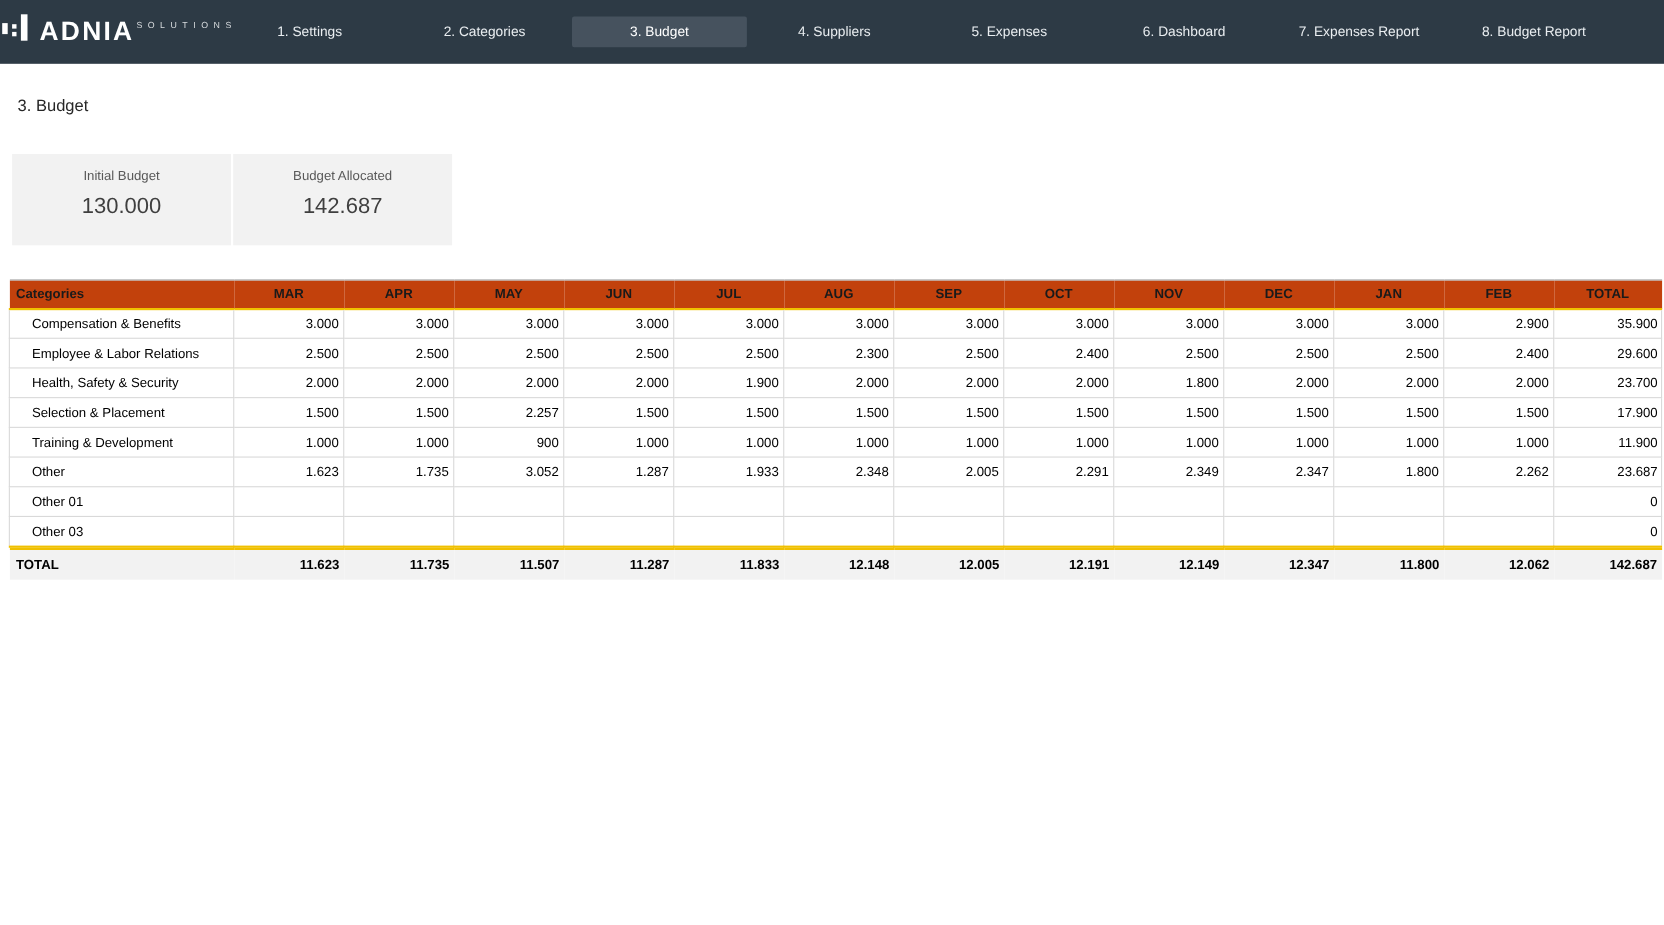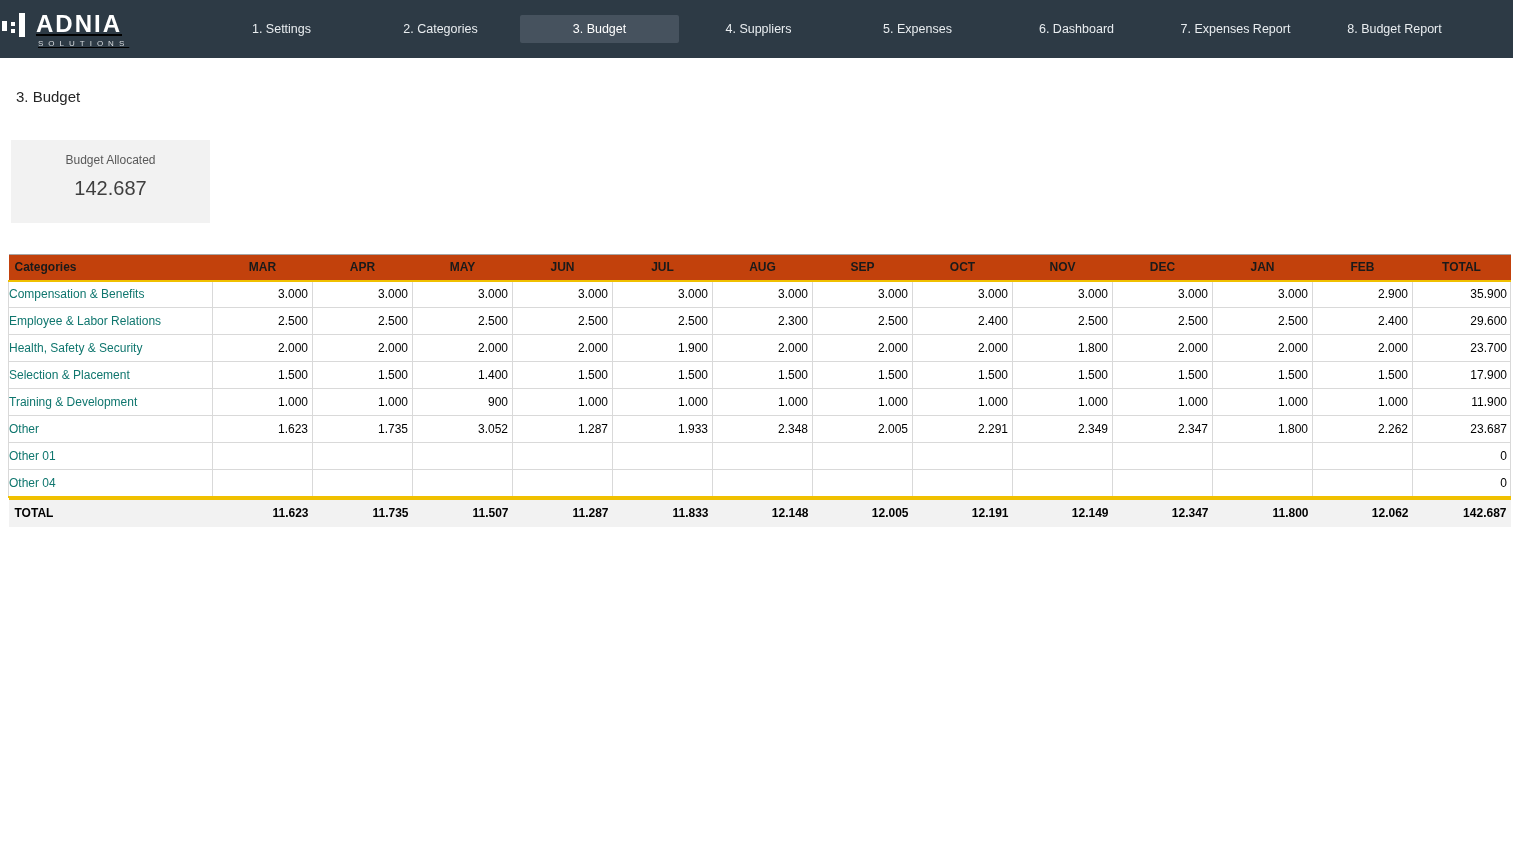--- a/index.html
+++ b/index.html
@@ -6,21 +6,21 @@
   html,body { width:1513px; height:841px; background:#ffffff;
     font-family:"Liberation Sans", sans-serif; overflow:hidden; }
   body { position:relative; }
 
   
   .navbar { position:absolute; top:0; left:0; width:1513px; height:58px;
     background:#2d3a45; }
   .brand { position:absolute; left:0; top:0; height:58px; display:flex;
     align-items:center; padding-left:2px; }
   .logo-icon { display:inline-block; margin-right:6px; }
-  .brand-text { display:flex; flex-direction:column;text-decoration:underline; }
+  .brand-text { display:flex; flex-direction:row; }
   .brand-name { color:#ffffff; font-size:24px; font-weight:bold;
     letter-spacing:2px; line-height:26px; }
   .brand-tagline { color:#d8dcdf; font-size:8px; letter-spacing:5px;
     margin-top:2px; padding-left:2px; }
   .tabs { position:absolute; left:202px; top:0; height:58px; display:flex;
     align-items:center; }
   .tab { width:159px; height:28px; line-height:28px; text-align:center;
     color:#e9edf0; font-size:12.5px; cursor:pointer; border-radius:2px; }
   .tab.active { background:#46525e; color:#ffffff; }
 
@@ -36,21 +36,21 @@
 
   
   table.budget { position:absolute; left:8px; top:254px; width:1502px;
     border-collapse:collapse; table-layout:fixed; font-size:12px; }
   table.budget th { height:26px; background:#c2410c; font-weight:bold;
     color:#1a1a1a; border-top:1px solid #a6a6a6;
     border-bottom:2px solid #f0c000; }
   th.cat-h { text-align:left; padding-left:6px; }
   th.month-h, th.total-h { text-align:center; }
   tr.data-row td { height:27px; border:1px solid #d9d9d9; background:#fff; }
-  td.cat { text-align:left; padding-left:0; color:#0f766e; }
+  td.cat { text-align:left; padding-left:20px; color:#000000; }
   td.num { text-align:right; padding-right:4px; color:#000000; }
   td.row-total { text-align:right; padding-right:3px; font-weight:normal;
     color:#000000; }
   tr.sep td { height:2px; padding:0; border:none; background:#ffffff;
     border-top:2px solid #f0c000; border-bottom:2px solid #f0c000; }
   tr.total-row td { height:28px; background:#f2f2f2; border:none;
     font-weight:bold; color:#000000; }
   tr.total-row td.cat { padding-left:6px; }
   tr.total-row td.num, tr.total-row td.row-total { text-align:right;
     padding-right:4px; }
@@ -82,20 +82,24 @@
       <div class="tab">6. Dashboard</div>
       <div class="tab">7. Expenses Report</div>
       <div class="tab">8. Budget Report</div>
     </div>
 </div>
 
 <h1 class="page-title">3. Budget</h1>
 
 <div class="cards" id="cards">
     <div class="card">
+      <div class="card-label">Initial Budget</div>
+      <div class="card-value">130.000</div>
+    </div>
+    <div class="card">
       <div class="card-label">Budget Allocated</div>
       <div class="card-value">142.687</div>
     </div>
   </div>
 
 <table class="budget" id="budget-table">
     <colgroup>
       <col style="width: 204px;">
       <col style="width: 100px;">
       <col style="width: 100px;">
@@ -175,21 +179,21 @@
         <td class="num">1.800</td>
         <td class="num">2.000</td>
         <td class="num">2.000</td>
         <td class="num">2.000</td>
         <td class="row-total">23.700</td>
       </tr>
       <tr class="data-row">
         <td class="cat">Selection &amp; Placement</td>
         <td class="num">1.500</td>
         <td class="num">1.500</td>
-        <td class="num">1.400</td>
+        <td class="num">2.257</td>
         <td class="num">1.500</td>
         <td class="num">1.500</td>
         <td class="num">1.500</td>
         <td class="num">1.500</td>
         <td class="num">1.500</td>
         <td class="num">1.500</td>
         <td class="num">1.500</td>
         <td class="num">1.500</td>
         <td class="num">1.500</td>
         <td class="row-total">17.900</td>
@@ -236,21 +240,21 @@
         <td class="num"></td>
         <td class="num"></td>
         <td class="num"></td>
         <td class="num"></td>
         <td class="num"></td>
         <td class="num"></td>
         <td class="num"></td>
         <td class="row-total">0</td>
       </tr>
       <tr class="data-row">
-        <td class="cat">Other 04</td>
+        <td class="cat">Other 03</td>
         <td class="num"></td>
         <td class="num"></td>
         <td class="num"></td>
         <td class="num"></td>
         <td class="num"></td>
         <td class="num"></td>
         <td class="num"></td>
         <td class="num"></td>
         <td class="num"></td>
         <td class="num"></td>

